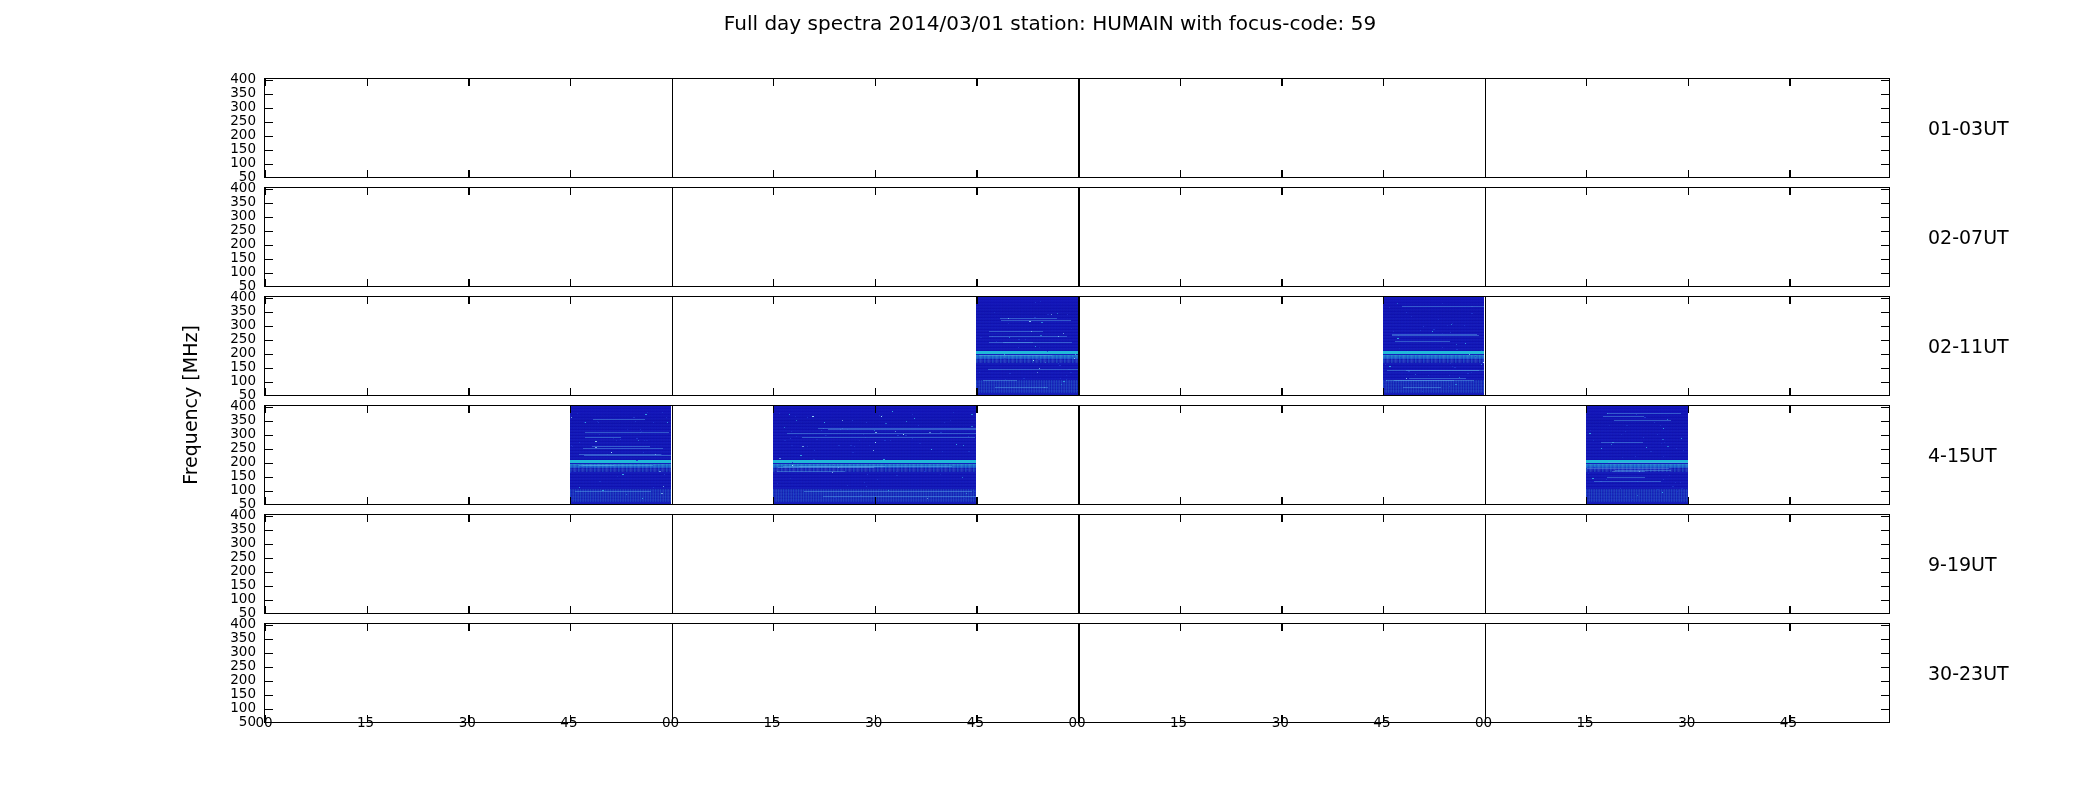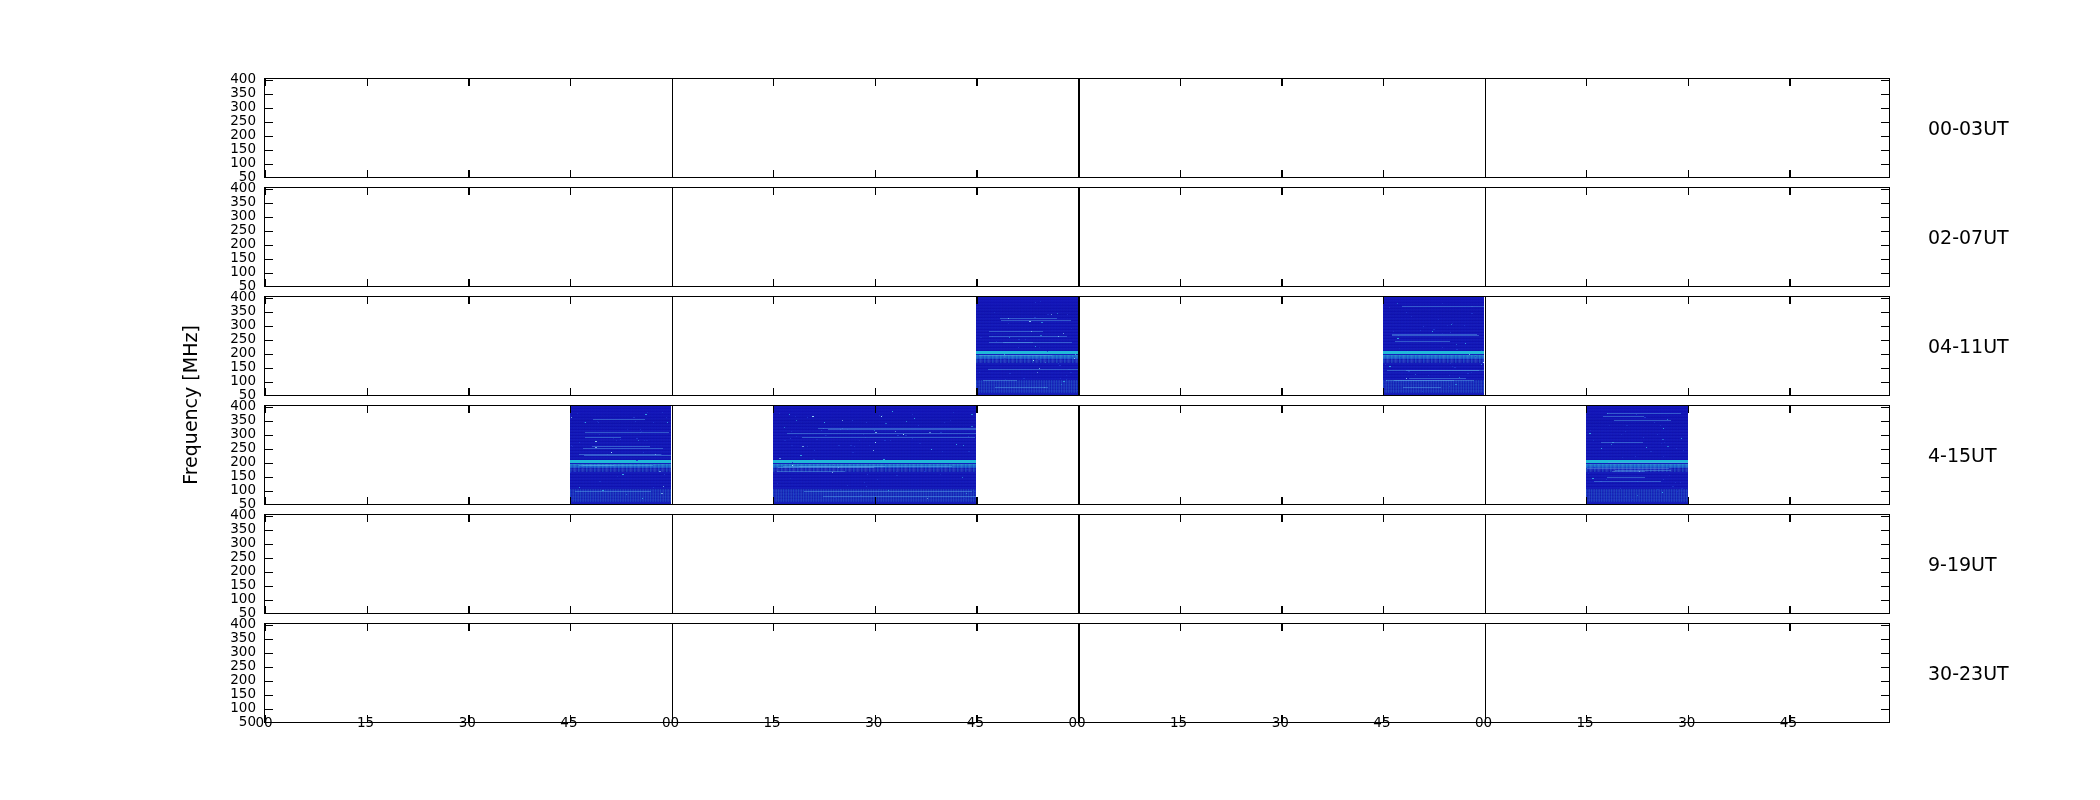--- a/index.html
+++ b/index.html
@@ -229,20 +229,21 @@
     font-size: 13.5px;
     transform: translateX(-50%);
     white-space: nowrap;
   }
 </style>
 </head>
 <body>
 
 <div id="figure">
 
+  <div id="fig-title">Full day spectra 2014/03/01 station: HUMAIN with focus-code: 59</div>
 
   <div id="ylabel">
     <span>Frequency [MHz]</span>
   </div>
 
   <div id="rows-container">
       <div class="row-wrap" style="top: 78px;">
         <div class="ytlab" style="top: 1px;">400</div>
         <div class="ytlab" style="top: 15px;">350</div>
         <div class="ytlab" style="top: 29px;">300</div>
@@ -295,21 +296,21 @@
           <div class="ytick-r" style="top: 29px;"></div>
           <div class="ytick-l" style="top: 43px;"></div>
           <div class="ytick-r" style="top: 43px;"></div>
           <div class="ytick-l" style="top: 57px;"></div>
           <div class="ytick-r" style="top: 57px;"></div>
           <div class="ytick-l" style="top: 71px;"></div>
           <div class="ytick-r" style="top: 71px;"></div>
           <div class="ytick-l" style="top: 85px;"></div>
           <div class="ytick-r" style="top: 85px;"></div>
         </div>
-        <div class="ut-label">00-03UT</div>
+        <div class="ut-label">01-03UT</div>
       </div>
       <div class="row-wrap" style="top: 187px;">
         <div class="ytlab" style="top: 1px;">400</div>
         <div class="ytlab" style="top: 15px;">350</div>
         <div class="ytlab" style="top: 29px;">300</div>
         <div class="ytlab" style="top: 43px;">250</div>
         <div class="ytlab" style="top: 57px;">200</div>
         <div class="ytlab" style="top: 71px;">150</div>
         <div class="ytlab" style="top: 85px;">100</div>
         <div class="ytlab" style="top: 99px;">50</div>
@@ -569,21 +570,21 @@
           <div class="ytick-r" style="top: 29px;"></div>
           <div class="ytick-l" style="top: 43px;"></div>
           <div class="ytick-r" style="top: 43px;"></div>
           <div class="ytick-l" style="top: 57px;"></div>
           <div class="ytick-r" style="top: 57px;"></div>
           <div class="ytick-l" style="top: 71px;"></div>
           <div class="ytick-r" style="top: 71px;"></div>
           <div class="ytick-l" style="top: 85px;"></div>
           <div class="ytick-r" style="top: 85px;"></div>
         </div>
-        <div class="ut-label">04-11UT</div>
+        <div class="ut-label">02-11UT</div>
       </div>
       <div class="row-wrap" style="top: 405px;">
         <div class="ytlab" style="top: 1px;">400</div>
         <div class="ytlab" style="top: 15px;">350</div>
         <div class="ytlab" style="top: 29px;">300</div>
         <div class="ytlab" style="top: 43px;">250</div>
         <div class="ytlab" style="top: 57px;">200</div>
         <div class="ytlab" style="top: 71px;">150</div>
         <div class="ytlab" style="top: 85px;">100</div>
         <div class="ytlab" style="top: 99px;">50</div>

